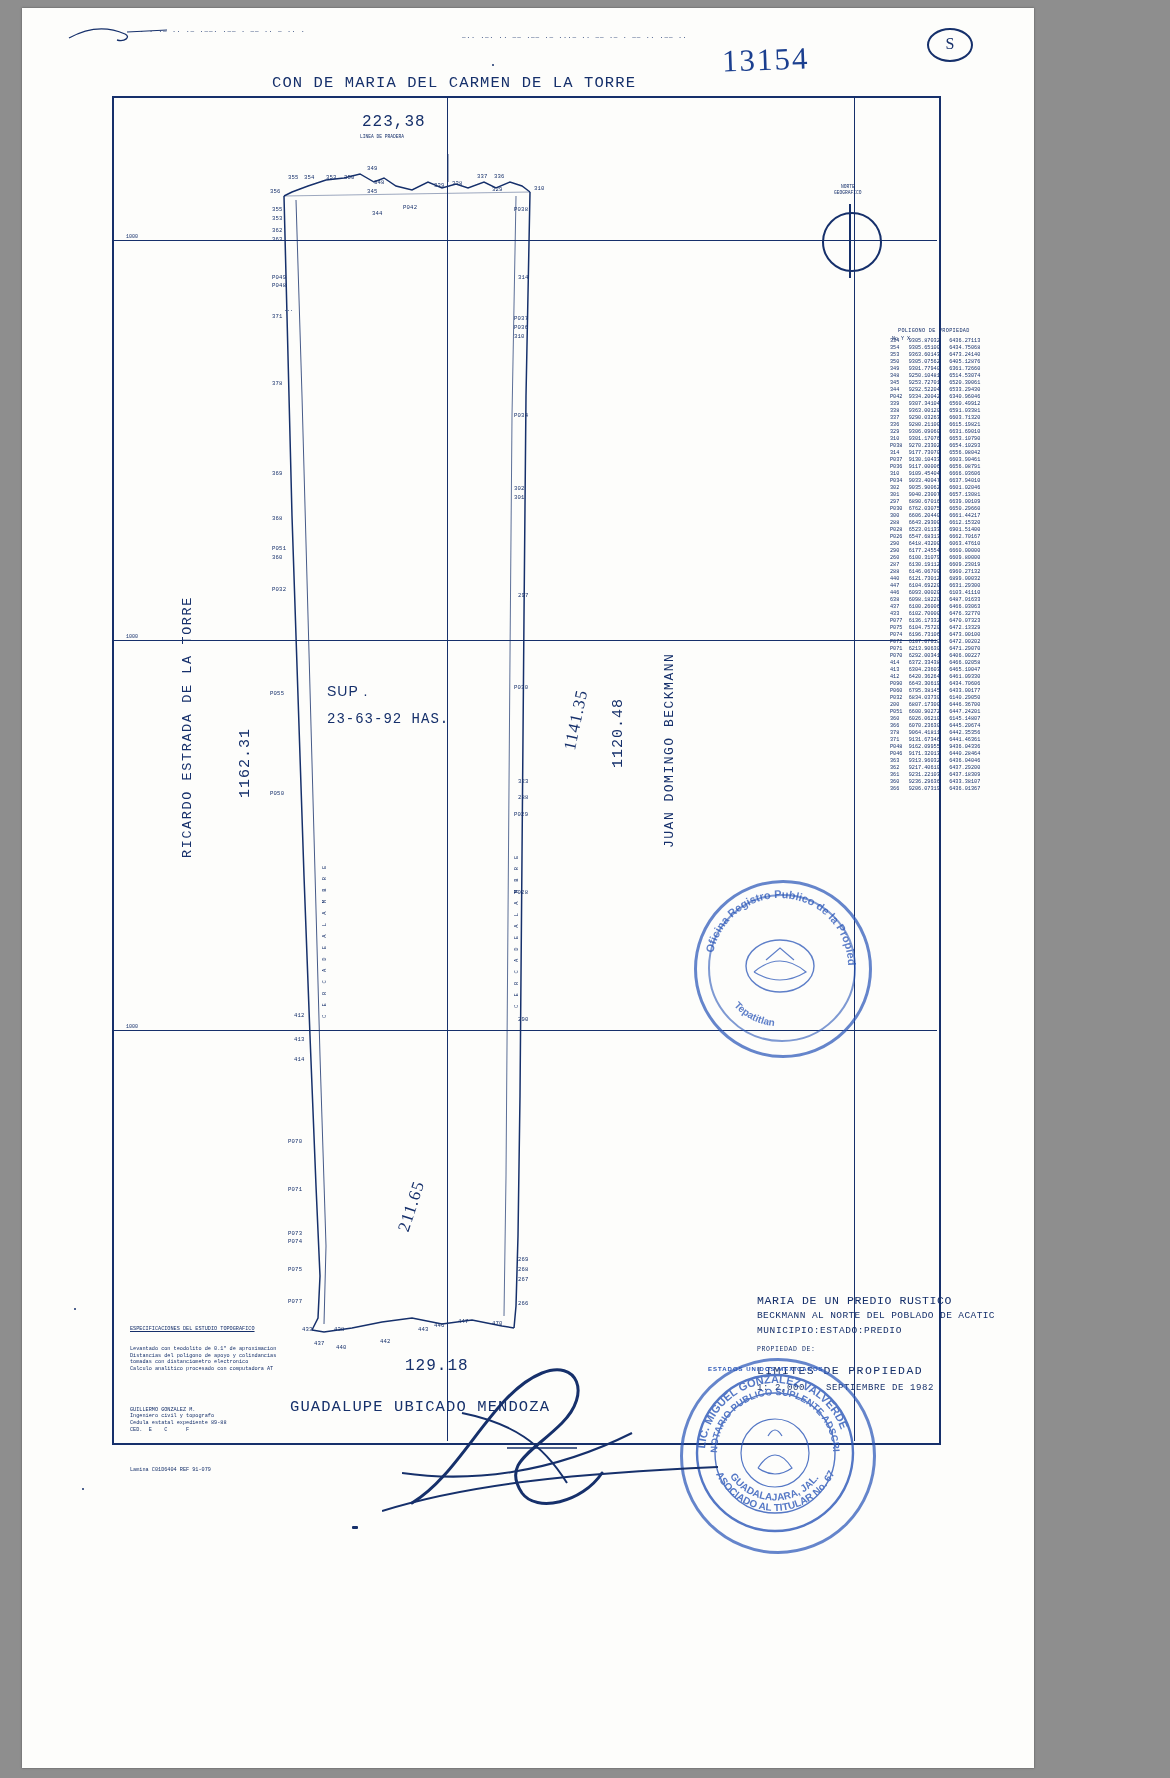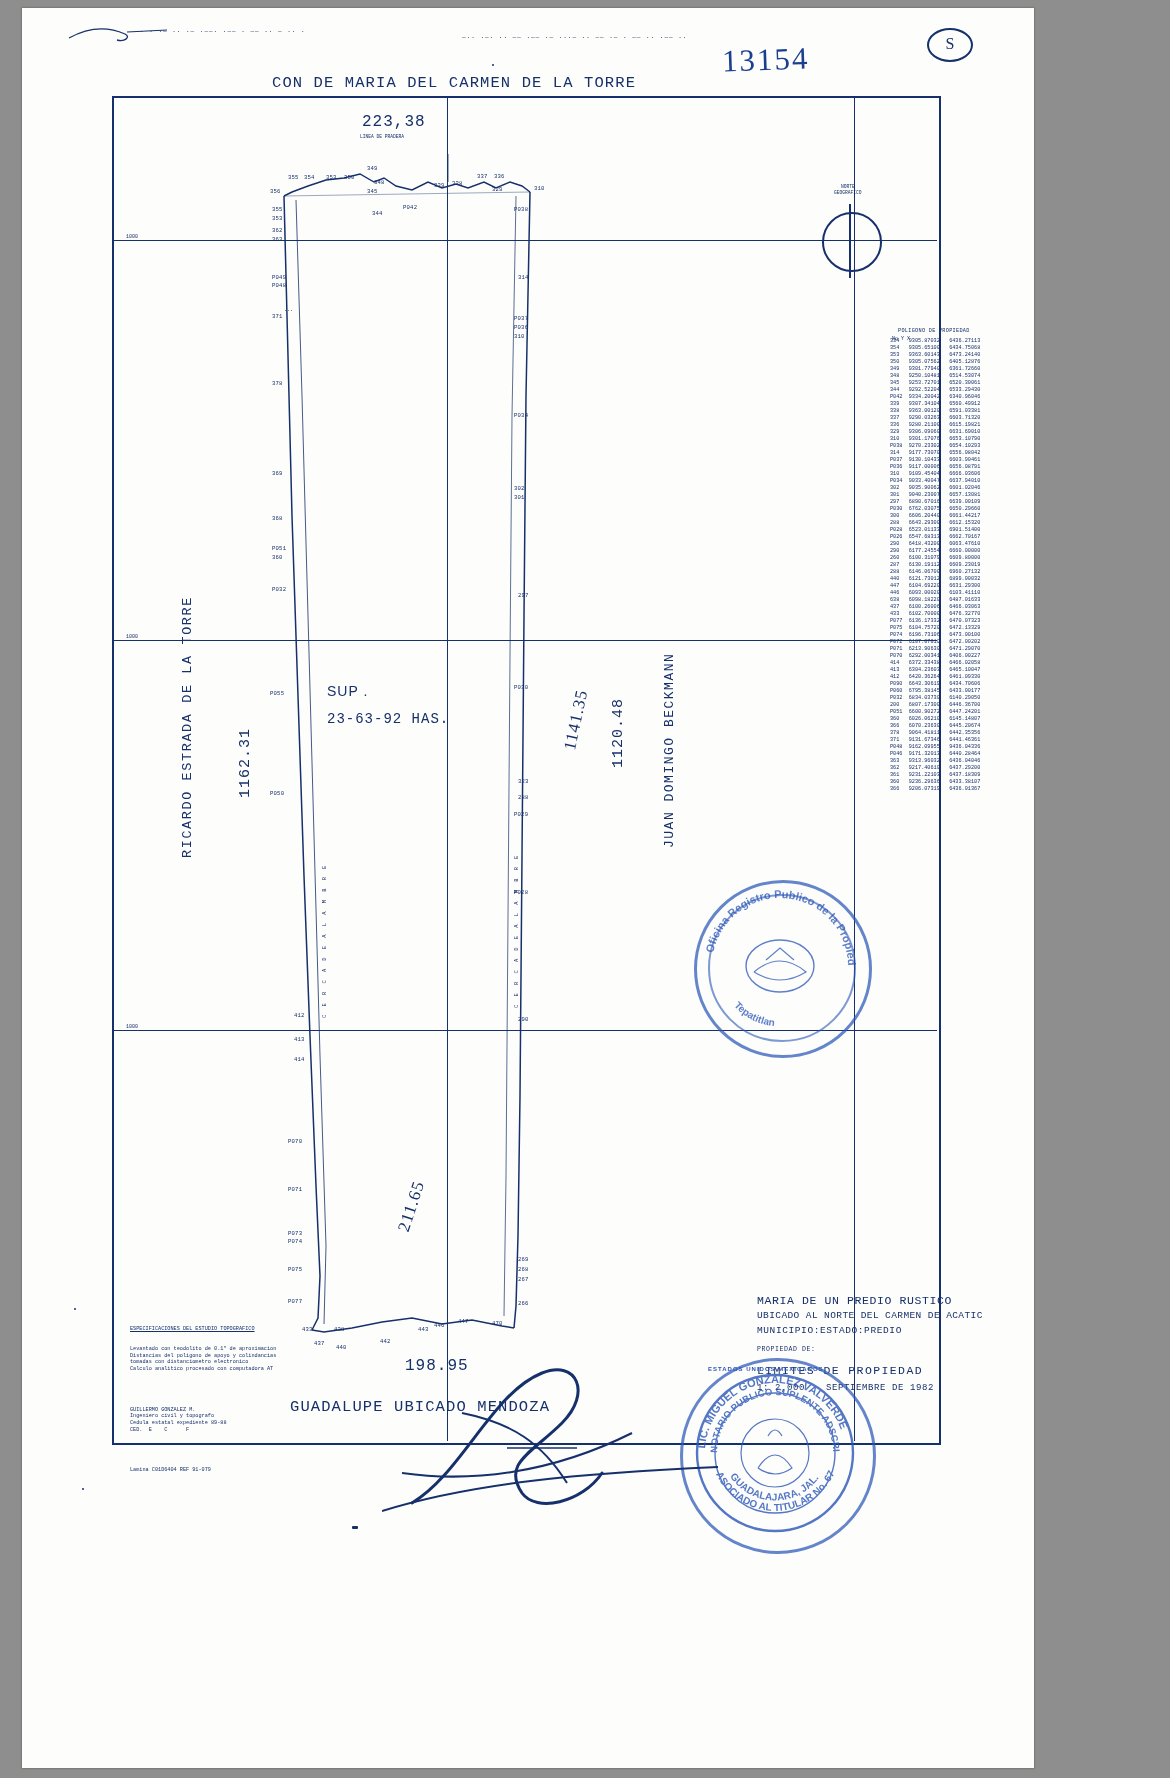--- a/index.html
+++ b/index.html
@@ -91,21 +91,21 @@
 
   <div class="lab" style="left:262px;top:300px;font-size:5px;">···</div>
 
   <div class="lab" style="left:340px;top:105px;font-size:16px;letter-spacing:1px;">223,38</div>
   <div class="lab" style="left:338px;top:126px;font-size:4.6px;">LINEA  DE  PRADERA</div>
 
   <div class="lab vlabel" style="left:215px;top:790px;font-size:15px;letter-spacing:1px;">1162.31</div>
   <div class="lab vlabel" style="left:588px;top:760px;font-size:15px;letter-spacing:1px;">1120.48</div>
   <div class="lab vlabel" style="left:538px;top:740px;font-size:17px;letter-spacing:1px;font-family:'Liberation Serif',serif;transform:rotate(-78deg);">1141.35</div>
   <div class="lab vlabel" style="left:372px;top:1220px;font-size:17px;letter-spacing:1px;font-family:'Liberation Serif',serif;transform:rotate(-72deg);">211.65</div>
-  <div class="lab" style="left:383px;top:1349px;font-size:16px;letter-spacing:1px;">198.95</div>
+  <div class="lab" style="left:383px;top:1349px;font-size:16px;letter-spacing:1px;">129.18</div>
 
   <div class="lab vlabel" style="left:158px;top:850px;font-size:13.5px;letter-spacing:1.6px;font-family:'Liberation Mono',monospace;">RICARDO ESTRADA DE LA TORRE</div>
   <div class="lab vlabel" style="left:640px;top:840px;font-size:13px;letter-spacing:1.5px;font-family:'Liberation Mono',monospace;">JUAN DOMINGO BECKMANN</div>
   <div class="lab" style="left:268px;top:1390px;font-size:15.5px;letter-spacing:1.1px;font-family:'Liberation Mono',monospace;">GUADALUPE UBICADO MENDOZA</div>
 
   <div class="lab" style="left:305px;top:675px;font-size:14px;letter-spacing:1px;font-family:Liberation Sans, sans-serif;">SUP .</div>
   <div class="lab" style="left:305px;top:703px;font-size:14px;letter-spacing:1px;font-family:'Liberation Mono',monospace;">23-63-92 HAS.</div>
 
   <div class="lab vlabel" style="left:300px;top:1010px;font-size:5.4px;letter-spacing:2.5px;">C E R C A   D E   A L A M B R E</div>
   <div class="lab vlabel" style="left:492px;top:1000px;font-size:5.4px;letter-spacing:2.5px;">C E R C A   D E   A L A M B R E</div>
@@ -266,21 +266,21 @@
     <div>GUILLERMO GONZALEZ M.
 Ingeniero civil y topografo
 Cedula estatal expediente 89-88
 CED.  E    C      F</div>
     <div style="height:8px"></div>
     <div>Lamina C01D6404 REF 91-079</div>
   </div>
 
   <div id="legend">
     <div>MARIA  DE  UN  PREDIO  RUSTICO</div>
-    <div style="font-size:9.5px;letter-spacing:.4px;">UBICADO AL NORTE DEL CARMEN DE ACATIC</div>
+    <div style="font-size:9.5px;letter-spacing:.4px;">BECKMANN AL NORTE DEL POBLADO DE ACATIC</div>
     <div style="font-size:9.5px;display:flex;">
       <span>MUNICIPIO:</span>
       <span>ESTADO:PREDIO</span>
     </div>
     <div style="font-size:6.5px;margin-top:4px;">PROPIEDAD DE:</div>
     <div style="font-size:11.5px;letter-spacing:1.4px;margin-top:6px;">LIMITES DE PROPIEDAD</div>
     <div style="font-size:9px;display:flex;gap:21px;margin-top:3px;">
       <span>1: 2,000</span>
       <span>SEPTIEMBRE DE 1982</span>
     </div>

